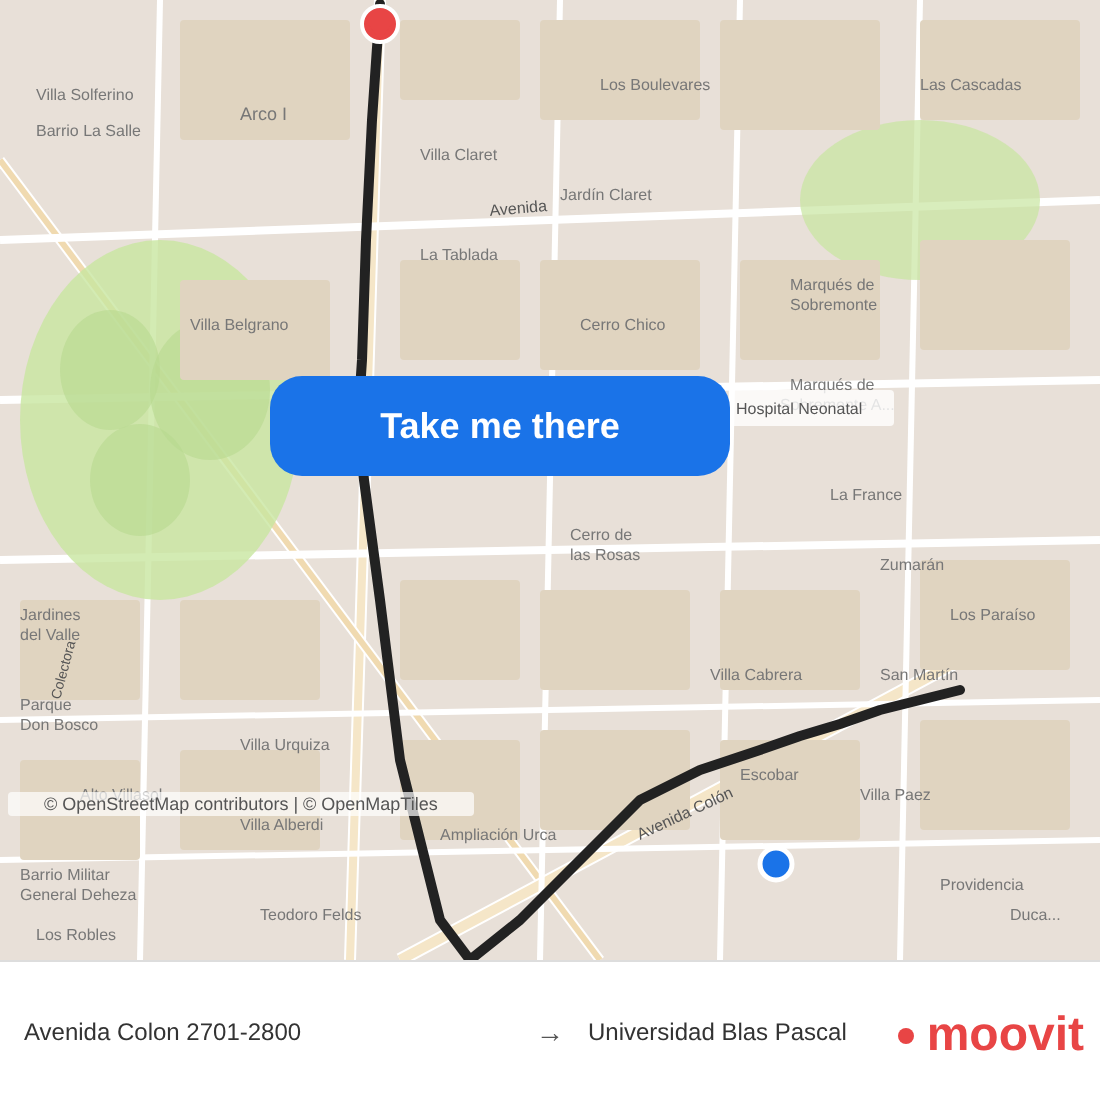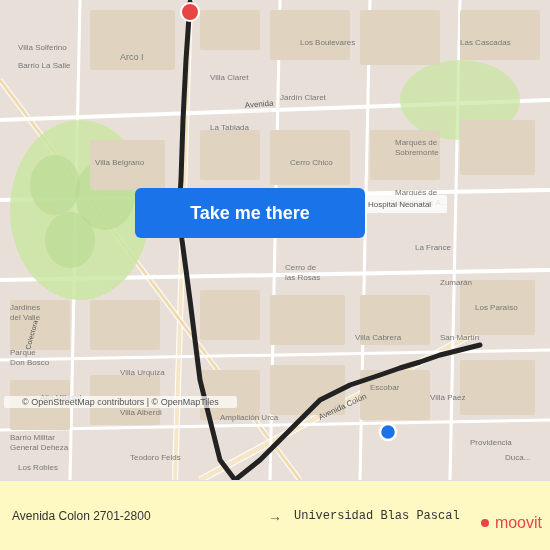--- a/index.html
+++ b/index.html
@@ -22,56 +22,56 @@
 
     #take-me-there-btn {
       position: absolute;
       top: 188px;
       left: 135px;
       width: 230px;
       height: 50px;
       background: #1a73e8;
       color: white;
       border: none;
-      border-radius: 6px;
+      border-radius: 16px;
       font-size: 18px;
       font-weight: bold;
       cursor: pointer;
       z-index: 10;
       display: flex;
       align-items: center;
       justify-content: center;
     }
 
     #bottom-bar {
       position: absolute;
       bottom: 0;
       left: 0;
       width: 550px;
       height: 70px;
-      background: #fef9c3;
+      background: #ffffff;
       display: flex;
       align-items: center;
       padding: 0 12px;
       gap: 8px;
       border-top: 1px solid #ddd;
     }
 
     #moovit-logo-area {
       position: absolute;
       right: 8px;
       bottom: 18px;
       display: flex;
       align-items: center;
       gap: 4px;
     }
 
     .moovit-logo {
-      font-size: 16px;
-      font-weight: normal;
+      font-size: 24px;
+      font-weight: bold;
       color: #e84545;
     }
 
     .moovit-dot {
       width: 8px;
       height: 8px;
       background: #e84545;
       border-radius: 50%;
       display: inline-block;
       margin-right: 2px;
@@ -92,21 +92,20 @@
       margin: 0 4px;
     }
 
     .route-to {
       font-size: 12px;
       color: #333;
       flex: 1;
       white-space: nowrap;
       overflow: hidden;
       text-overflow: ellipsis;
-      font-family: Liberation Mono, monospace;
     }
 
     #copyright {
       position: absolute;
       bottom: 72px;
       left: 4px;
       font-size: 9px;
       color: #555;
       background: rgba(255,255,255,0.7);
       padding: 1px 18px;

